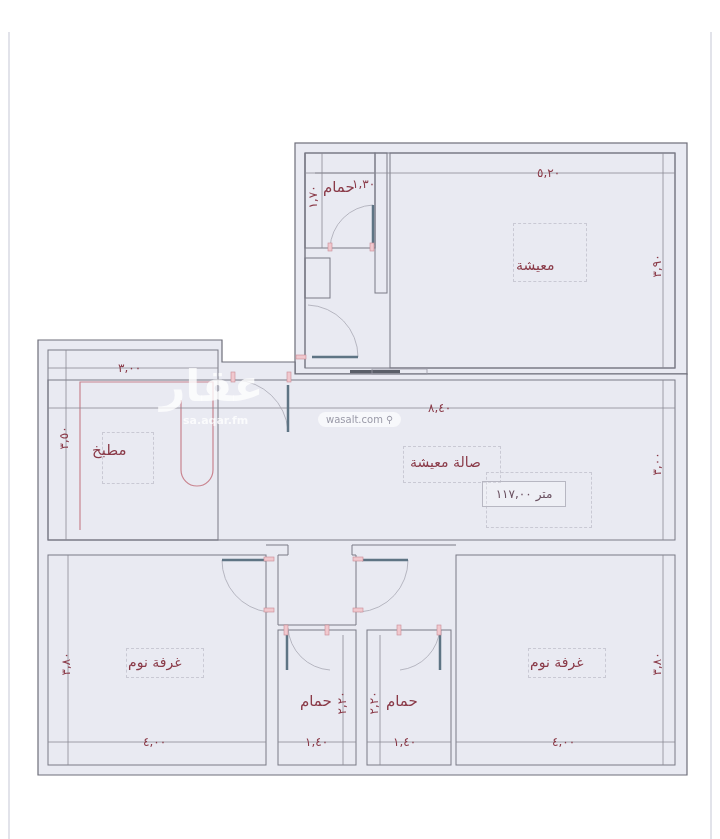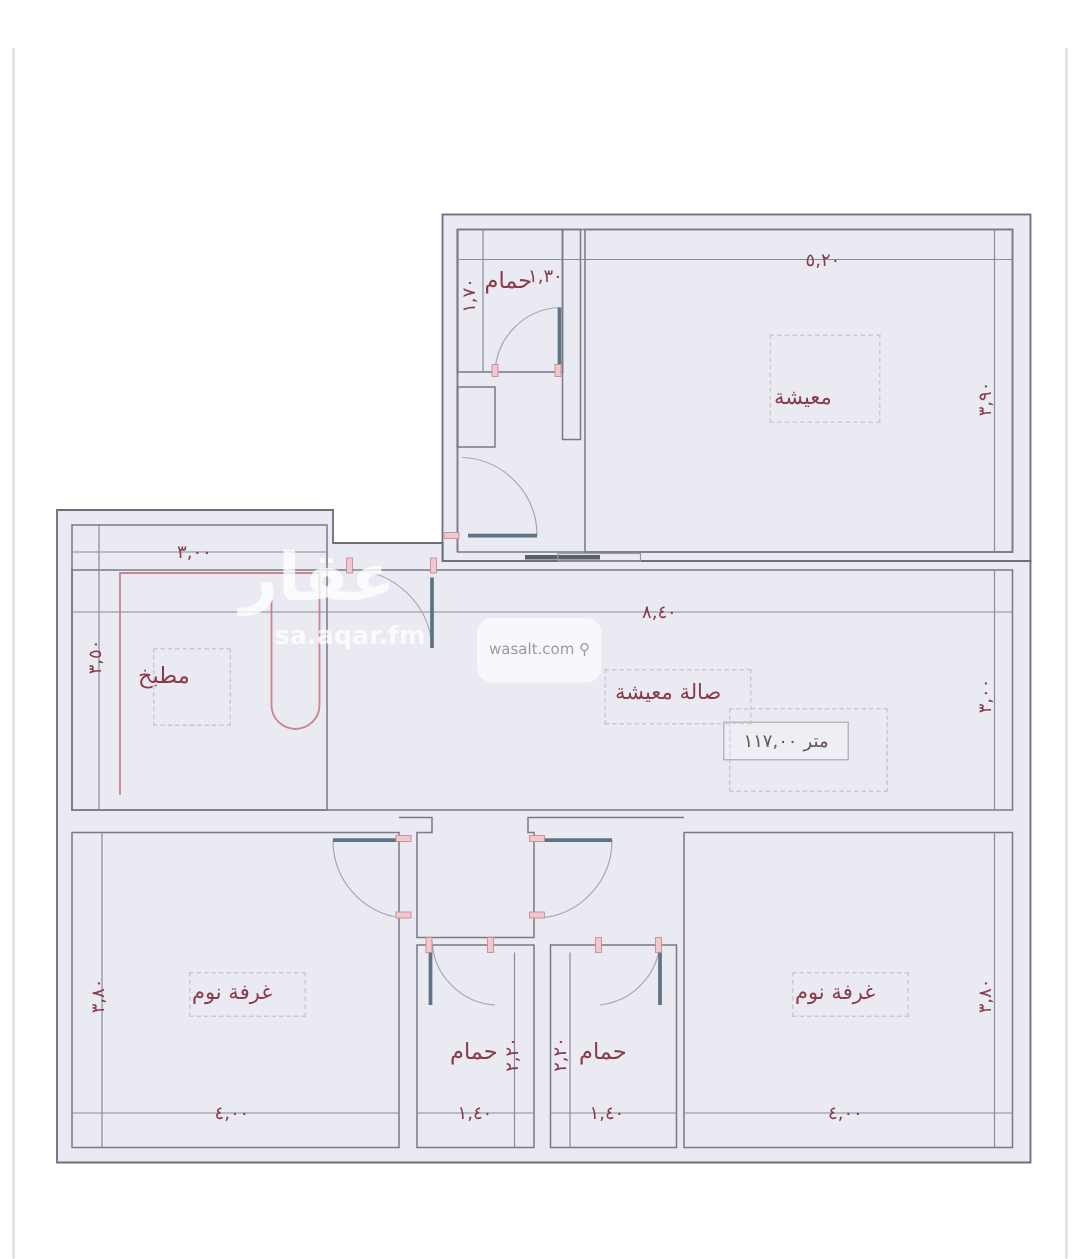--- a/index.html
+++ b/index.html
@@ -4,21 +4,21 @@
 <style>
   html, body { margin:0; padding:0; background:#ffffff; }
   body { width:720px; height:839px; position:relative; overflow:hidden; font-family:"DejaVu Sans", sans-serif; }
   .frame-line { position:absolute; top:32px; bottom:0; width:2px; background:#e2e3ea; }
   .plan { position:absolute; left:0; top:0; width:720px; height:839px; }
   .lbl { position:absolute; color:#8a3a48; font-size:14px; white-space:nowrap; direction:rtl; line-height:1; }
   .dim { position:absolute; color:#8a3a48; font-size:12px; white-space:nowrap; line-height:1; }
   .dim.v { transform:rotate(-90deg); transform-origin:center center; }
   .lblbox { position:absolute; border:1px dashed #c9c9d4; }
   .watermark { position:absolute; color:rgba(255,255,255,0.78); font-weight:bold; white-space:nowrap; }
-  .wm-pill { position:absolute; background:rgba(255,255,255,0.65); border-radius:10px; color:#9a9aa8; font-size:10px; padding:16px 8px; }
+  .wm-pill { position:absolute; background:rgba(255,255,255,0.65); border-radius:10px; color:#9a9aa8; font-size:10px; padding:2px 8px; }
   .area-box { position:absolute; border:1px solid #b7b7c2; background:rgba(255,255,255,0.25); color:#6a5060; font-size:12px; display:flex; align-items:center; justify-content:center; direction:rtl; gap:4px; }
 </style>
 </head>
 <body>
 
 <div class="frame-line" style="left:8px;"></div>
 <div class="frame-line" style="left:710px;"></div>
 
 <svg class="plan" viewBox="0 0 720 839" xmlns="http://www.w3.org/2000/svg">
 
@@ -145,14 +145,14 @@
 <div class="dim" style="left:552px;top:736px;">٤,٠٠</div>
 <div class="dim v" style="left:645px;top:658px;">٣,٨٠</div>
 
 <div class="lblbox" style="left:486px;top:472px;width:104px;height:54px;"></div>
 <div class="area-box" style="left:482px;top:481px;width:82px;height:24px;">
   <span>متر</span>
   <span>١١٧,٠٠</span>
 </div>
 
 <div class="watermark" style="left:160px;top:360px;font-size:44px;">عقار</div>
-<div class="watermark" style="left:183px;top:414px;font-size:17px;">sa.aqar.fm</div>
+<div class="watermark" style="left:183px;top:414px;font-size:11px;">sa.aqar.fm</div>
 <div class="wm-pill" style="left:318px;top:412px;">wasalt.com ⚲</div>
 
 </body></html>

